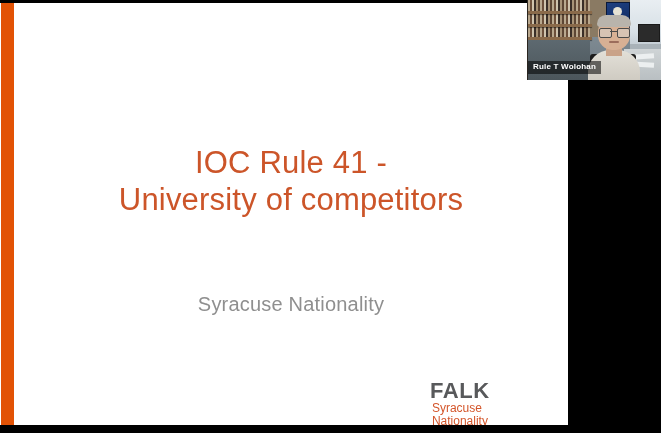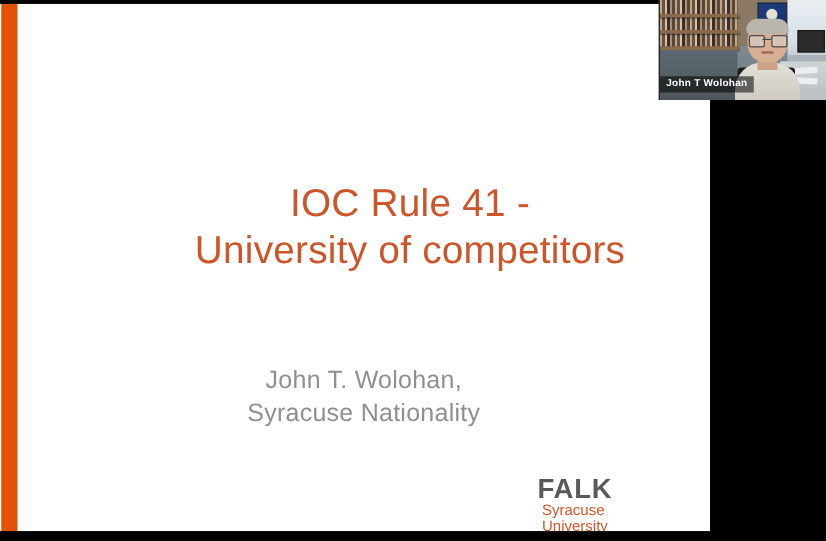--- a/index.html
+++ b/index.html
@@ -48,21 +48,20 @@
   }
 
   
   #title-block {
     position: absolute;
     left: 14px;
     top: 142px;
     width: 554px;
     text-align: center;
     line-height: 1.18;
-    padding-left: 37px;
   }
   #title-block .tline {
     display: block;
     color: #CC5529;
     font-size: 31px;
     font-weight: 400;
     letter-spacing: 0.2px;
     white-space: nowrap;
   }
 
@@ -314,30 +313,29 @@
   <div id="slide">
 
     <div id="accent-bar"></div>
 
     <div id="title-block">
       <span class="tline">IOC Rule 41 -</span>
       <span class="tline">University of competitors</span>
     </div>
 
     <div id="subtitle-block">
-      <span class="sline">John T. Wolohan,</span>
       <span class="sline">Syracuse Nationality</span>
     </div>
 
     <div id="logo">
       <span id="logo-falk">FALK</span>
       <span id="logo-divider"></span>
       <span id="logo-su">
         <span>Syracuse</span>
-        <span>University</span>
+        <span>Nationality</span>
       </span>
     </div>
 
   </div>
 
   <div class="letterbox" id="lb-top"></div>
   <div class="letterbox" id="lb-bottom"></div>
   <div class="letterbox" id="lb-right"></div>
 
   <div id="webcam">
@@ -361,16 +359,16 @@
     <div class="wc-neck"></div>
     <div class="wc-head"></div>
     <div class="wc-hair"></div>
     <div class="wc-glasses">
       <div class="wc-lens l"></div>
       <div class="wc-bridge"></div>
       <div class="wc-lens r"></div>
     </div>
     <div class="wc-mouth"></div>
 
-    <div id="webcam-name">John T Wolohan</div>
+    <div id="webcam-name">Rule T Wolohan</div>
   </div>
 
 </div>
 
 </body></html>

